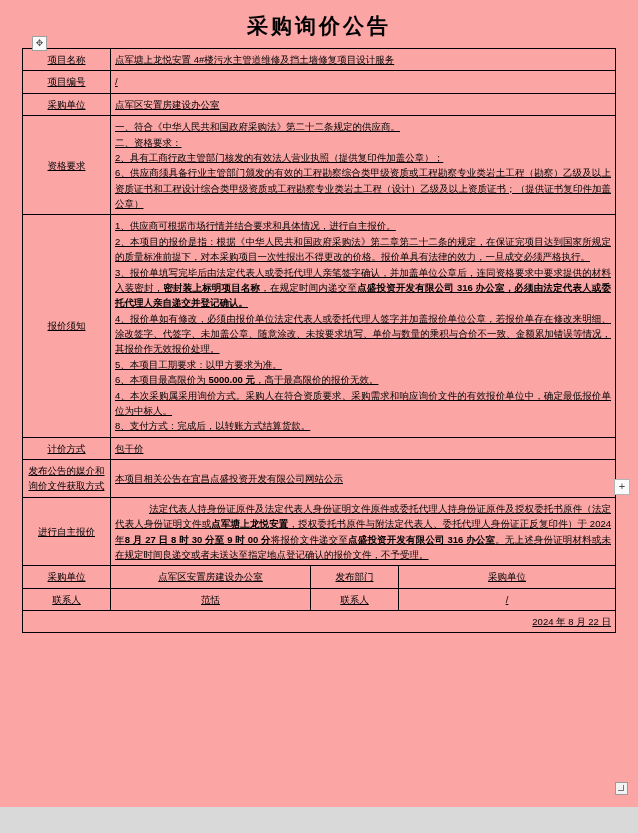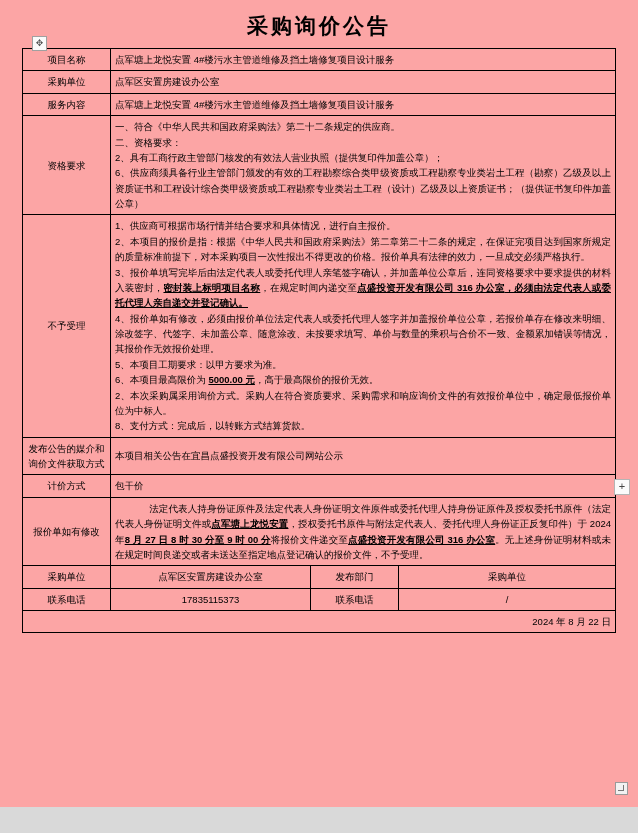--- a/index.html
+++ b/index.html
@@ -27,20 +27,21 @@
     font-family: "DejaVu Serif", "Liberation Serif", serif;
     font-weight: bold;
     font-size: 21px;
     letter-spacing: 3px;
     padding-top: 12px;
     padding-bottom: 8px;
     color: #000;
   }
   .table-wrap {
     padding: 0 22px;
+    text-decoration: underline;
   }
   table.main {
     border-collapse: collapse;
     width: 100%;
     table-layout: fixed;
   }
   table.main td {
     border: 1px solid #000;
     font-size: 9.5px;
     line-height: 1.62;
@@ -143,86 +144,86 @@
         <col style="width:88px">
         <col style="width:var(--x)">
       </colgroup>
 
       <tbody>
           <tr>
         <td class="label" colspan="1">项目名称</td>
         <td class="val" colspan="3">点军塘上龙悦安置 4#楼污水主管道维修及挡土墙修复项目设计服务</td>
       </tr>
 
+      <tr>
+        <td class="label">项目编号</td>
+        <td class="val" colspan="3">/</td>
+      </tr>
 
       <tr>
         <td class="label">采购单位</td>
         <td class="val" colspan="3">点军区安置房建设办公室</td>
       </tr>
 
-      <tr>
-        <td class="label">服务内容</td>
-        <td class="val" colspan="3">点军塘上龙悦安置 4#楼污水主管道维修及挡土墙修复项目设计服务</td>
-      </tr>
 
       <tr>
         <td class="label">资格要求</td>
         <td class="block" colspan="3">
           <div>一、符合《中华人民共和国政府采购法》第二十二条规定的供应商。</div>
           <div>二、资格要求：</div>
           <div>2、具有工商行政主管部门核发的有效法人营业执照（提供复印件加盖公章）；</div>
           <div>6、供应商须具备行业主管部门颁发的有效的工程勘察综合类甲级资质或工程勘察专业类岩土工程（勘察）乙级及以上资质证书和工程设计综合类甲级资质或工程勘察专业类岩土工程（设计）乙级及以上资质证书；（提供证书复印件加盖公章）</div>
         </td>
       </tr>
 
       <tr>
-        <td class="label">不予受理</td>
+        <td class="label">报价须知</td>
         <td class="block" colspan="3">
           <div>1、供应商可根据市场行情并结合要求和具体情况，进行自主报价。</div>
           <div>2、本项目的报价是指：根据《中华人民共和国政府采购法》第二章第二十二条的规定，在保证完项目达到国家所规定的质量标准前提下，对本采购项目一次性报出不得更改的价格。报价单具有法律的效力，一旦成交必须严格执行。</div>
           <div><span>3、报价单填写完毕后由法定代表人或委托代理人亲笔签字确认，并加盖单位公章后，连同资格要求中要求提供的材料入装密封，</span><span class="bu">密封装上标明项目名称</span><span>，在规定时间内递交至</span><span class="bu">点盛投资开发有限公司 316 办公室</span><span class="bu">，必须由法定代表人或委托代理人亲自递交并登记确认。</span></div>
           <div>4、报价单如有修改，必须由报价单位法定代表人或委托代理人签字并加盖报价单位公章，若报价单存在修改来明细、涂改签字、代签字、未加盖公章、随意涂改、未按要求填写、单价与数量的乘积与合价不一致、金额累加错误等情况，其报价作无效报价处理。</div>
           <div>5、本项目工期要求：以甲方要求为准。</div>
           <div><span>6、本项目最高限价为 </span><span class="bu">5000.00 元</span><span>，高于最高限价的报价无效。</span></div>
-          <div>2、本次采购属采用询价方式。采购人在符合资质要求、采购需求和响应询价文件的有效报价单位中，确定最低报价单位为中标人。</div>
+          <div>4、本次采购属采用询价方式。采购人在符合资质要求、采购需求和响应询价文件的有效报价单位中，确定最低报价单位为中标人。</div>
           <div>8、支付方式：完成后，以转账方式结算货款。</div>
         </td>
       </tr>
 
       <tr>
+        <td class="label">计价方式</td>
+        <td class="val" colspan="3">包干价</td>
+      </tr>
+
+      <tr>
         <td class="label">发布公告的媒介和询价文件获取方式</td>
         <td class="val" colspan="3">本项目相关公告在宜昌点盛投资开发有限公司网站公示</td>
       </tr>
 
       <tr>
-        <td class="label">计价方式</td>
-        <td class="val" colspan="3">包干价</td>
-      </tr>
-
-      <tr>
-        <td class="label">报价单如有修改</td>
+        <td class="label">进行自主报价</td>
         <td class="block" colspan="3">
           <span style="display:inline-block;width:34px"></span><span>法定代表人持身份证原件及法定代表人身份证明文件原件或委托代理人持身份证原件及授权委托书原件（法定代表人身份证明文件或</span><span class="bu">点军塘上龙悦安置</span><span>，授权委托书原件与附法定代表人、委托代理人身份证正反复印件）于 2024 年</span><span class="bu">8 月 27 日 8 时 30 分至 9 时 00 分</span><span>将报价文件递交至</span><span class="bu">点盛投资开发有限公司 316 办公室</span><span>。无上述身份证明材料或未在规定时间良递交或者未送达至指定地点登记确认的报价文件，不予受理。</span>
         </td>
       </tr>
 
       <tr>
         <td class="q-label">采购单位</td>
         <td class="q-val">点军区安置房建设办公室</td>
         <td class="q-label">发布部门</td>
         <td class="q-val">采购单位</td>
       </tr>
 
-
-      <tr>
-        <td class="q-label">联系电话</td>
-        <td class="q-val">17835115373</td>
-        <td class="q-label">联系电话</td>
+      <tr>
+        <td class="q-label">联系人</td>
+        <td class="q-val">范恬</td>
+        <td class="q-label">联系人</td>
         <td class="q-val">/</td>
       </tr>
+
 
       <tr class="date-row">
         <td colspan="4">2024 年 8 月 22 日</td>
       </tr>
     </tbody>
       </table>
   </div>
 
   <div class="handle-tl">✥</div>
   <div class="handle-plus-right">+</div>

